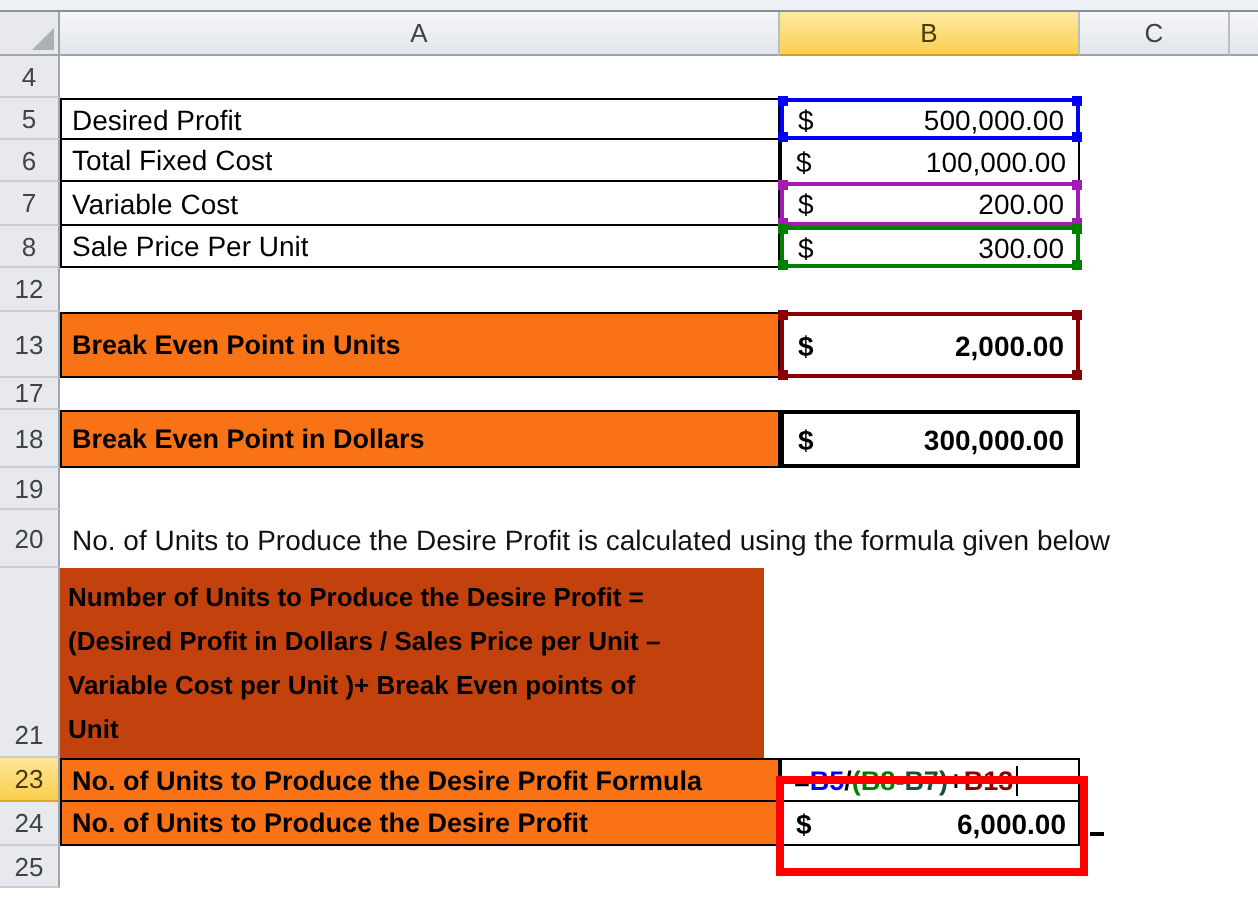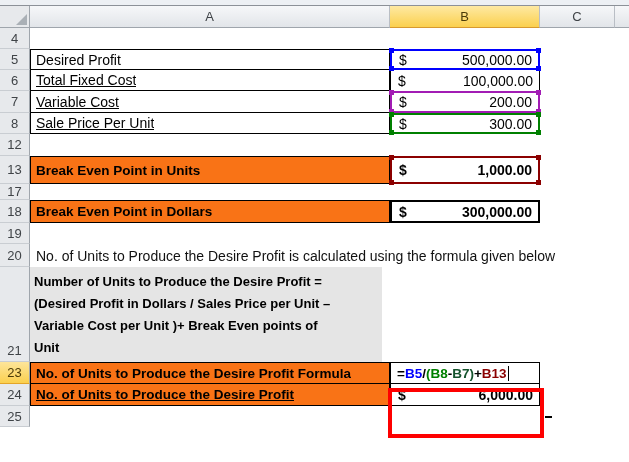--- a/index.html
+++ b/index.html
@@ -22,25 +22,25 @@
   
   .row{display:flex;}
   .rh{flex:0 0 30px;box-sizing:border-box;background:#E7E9EC;
       border-right:1px solid #9FA5AC;border-bottom:1px solid #C9CDD2;
       color:#3F4347;font-size:13px;display:flex;align-items:center;justify-content:center;}
   .rh.active{background:linear-gradient(#FDE59A,#FBD04E);border-bottom:1px solid #E3A529;color:#4A3A08;}
   .rh.bottom{align-items:flex-end;padding-bottom:3px;}
   .ca{flex:0 0 360px;box-sizing:border-box;display:flex;align-items:center;overflow:visible;text-align:center;}
   .cb{flex:0 0 150px;box-sizing:border-box;position:relative;}
   .rest{flex:1 1 auto;}
-  .h21{height:21px}.h22{height:22px}.h23{height:23px}.h24{height:16px}.h28{height:28px}.h95{height:95px}
+  .h21{height:21px}.h22{height:22px}.h23{height:29px}.h24{height:16px}.h28{height:33px}.h95{height:95px}
   
   .lbl{font-size:14px;color:#000;padding-left:5px;white-space:nowrap;overflow:hidden;}
   .abox{border:1px solid #000;}
-  .abox.nt{border-top:none;text-decoration:underline;}
+  .abox.nt{border-top:none;}
   .cyan{background:#f97316;}
   .cyan .lbl{font-weight:bold;font-size:13.5px;}
   
   .bcell{width:100%;height:100%;box-sizing:border-box;position:relative;background:#fff;}
   .money{display:flex;justify-content:space-between;align-items:center;height:100%;
          padding:0 6px 0 7px;font-size:14px;color:#000;}
   .bold .money{font-weight:bold;}
   .bc-blue{border:2px solid #0000FF;}
   .bc-black{border:1.5px solid #000;border-top:none;border-bottom:none;}
   .bc-purple{border:2px solid #A21CB4;}
@@ -49,21 +49,21 @@
   .bc-black2{border:2px solid #000;}
   .bc-thin{border:1px solid #000;}
   .bc-thin.nt{border-top:none;}
   .hd{position:absolute;width:5px;height:5px;z-index:5;}
   .hd.tl{left:-3px;top:-3px}.hd.tr{right:-3px;top:-3px}.hd.bl{left:-3px;bottom:-3px}.hd.br{right:-3px;bottom:-3px}
   .bc-blue .hd{background:#0000FF;} .bc-purple .hd{background:#A21CB4;}
   .bc-green .hd{background:#008000;} .bc-maroon .hd{background:#8B0000;}
   
   .note{font-size:14px;color:#111;padding-left:6px;white-space:nowrap;}
   
-  .ynote{width:352px;height:100%;box-sizing:border-box;background:#e5e5e5;
+  .ynote{width:352px;height:100%;box-sizing:border-box;background:#c2410c;
          padding:4px 0 0 4px;font-weight:bold;font-size:13px;line-height:22px;color:#000;}
   .ynote div{white-space:nowrap;}
   
   .formula{display:flex;align-items:center;height:100%;padding-left:6px;
            font-size:13.5px;font-weight:bold;white-space:nowrap;}
   .fc-blk{color:#000}.fc-blue{color:#0000FF}.fc-green{color:#008000}
   .fc-purple{color:#14532d}.fc-maroon{color:#8B0000}
   .caret{display:inline-block;width:1.5px;height:15px;background:#000;margin-left:1px;}
   
   .red-ring{position:absolute;left:388px;top:388px;width:156px;height:50px;
@@ -178,21 +178,21 @@
         <span class="lbl">Break Even Point in Units</span>
       </div>
     <div class="cb bold">
       <div class="bcell bc-maroon">
         <span class="hd tl"></span>
           <span class="hd tr"></span>
           <span class="hd bl"></span>
           <span class="hd br"></span>
         <div class="money">
             <span>$</span>
-            <span>1,000.00</span>
+            <span>2,000.00</span>
           </div>
       </div>
     </div>
     <div class="rest"></div>
   </div>
 
   <div class="row h24">
     <div class="rh">17</div>
     <div class="rest"></div>
   </div>

